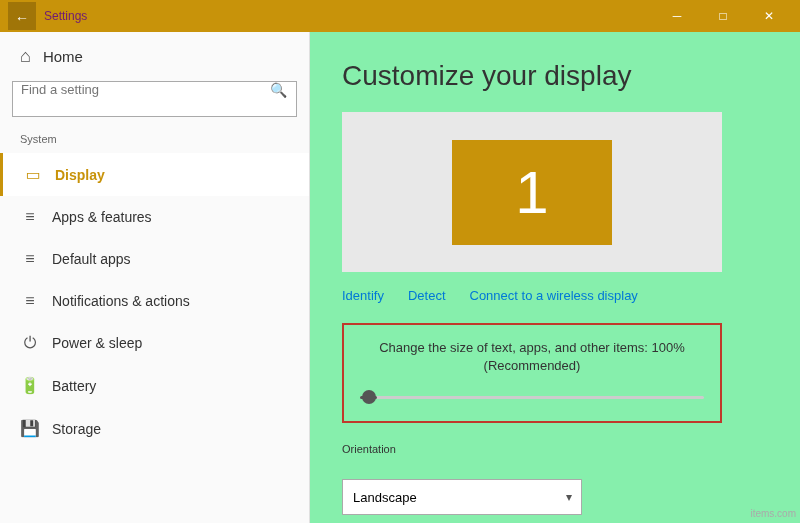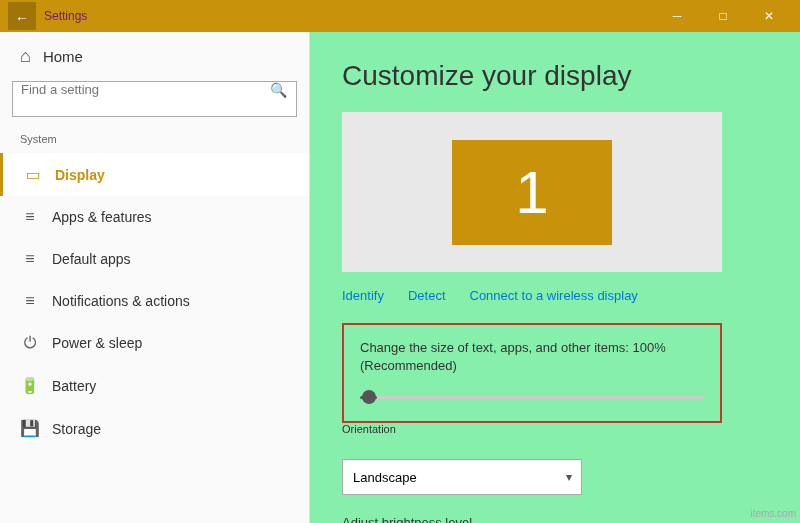--- a/index.html
+++ b/index.html
@@ -94,22 +94,23 @@
     
     .display-actions {
       display: flex; gap: 24px; margin-bottom: 20px;
     }
     .display-action-link {
       color: #0078d7; font-size: 13px; cursor: pointer; text-decoration: none;
     }
 
     
     .scale-section {
-      border: 2px solid #c0392b; padding: 14px 16px; 
+      border: 2px solid #c0392b; padding: 14px 16px; margin-bottom: 20px;
       width: 380px;
+      text-align: center;
     }
     .scale-text { font-size: 13px; color: #333; margin-bottom: 12px; line-height: 1.4; }
     .slider-container { position: relative; height: 20px; display: flex; align-items: center; }
     .slider-track {
       width: 100%; height: 3px; background: #ccc;
       position: relative; border-radius: 2px;
     }
     .slider-fill {
       position: absolute; left: 0; top: 0; height: 3px;
       background: #555; width: 5%; border-radius: 2px;

